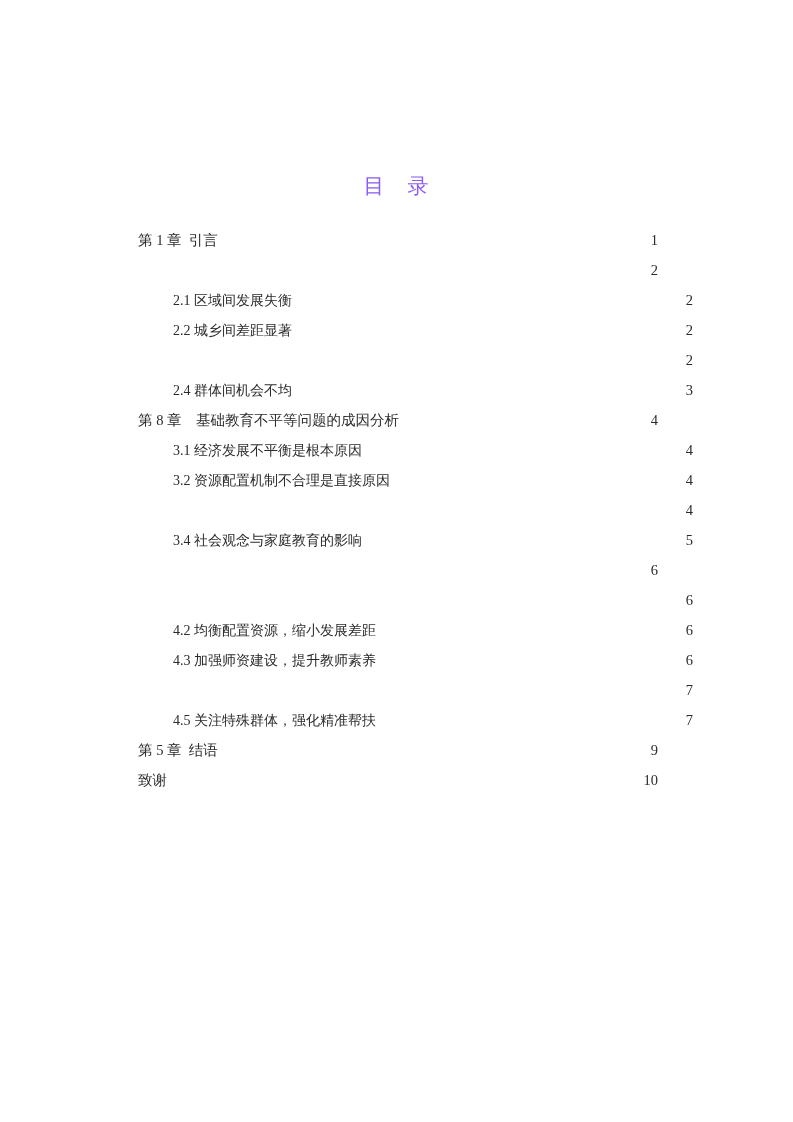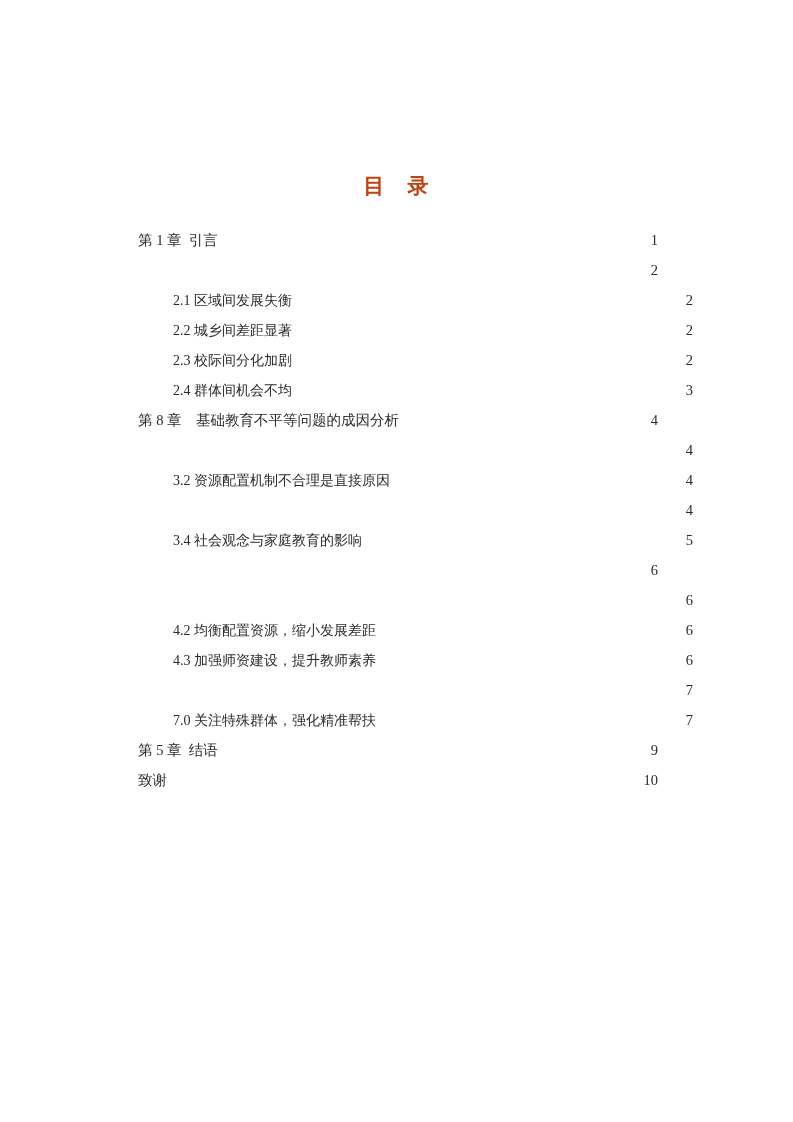--- a/index.html
+++ b/index.html
@@ -25,23 +25,23 @@
     background: #ffffff;
   }
 
   .toc-title {
     position: absolute;
     left: 0;
     top: 172px;
     width: 793px;
     text-align: center;
     font-size: 21px;
-    font-weight: bold;
+    font-weight: normal;
     letter-spacing: 1px;
-    color: #c2410c;
+    color: #8b5cf6;
     white-space: pre;
     font-family: "Liberation Serif", "DejaVu Serif", serif;
   }
 
   .toc-list {
     position: absolute;
     left: 118px;
     top: 225px;
     width: 540px;
   }
@@ -115,35 +115,35 @@
         <span class="entry-label">2.1 区域间发展失衡</span>
         <span class="leader"></span>
         <span class="entry-page">2</span>
       </div>
       <div class="toc-entry level-2">
         <span class="entry-label">2.2 城乡间差距显著</span>
         <span class="leader"></span>
         <span class="entry-page">2</span>
       </div>
       <div class="toc-entry level-2">
-        <span class="entry-label">2.3 校际间分化加剧</span>
         <span class="leader"></span>
         <span class="entry-page">2</span>
       </div>
       <div class="toc-entry level-2">
         <span class="entry-label">2.4 群体间机会不均</span>
         <span class="leader"></span>
         <span class="entry-page">3</span>
       </div>
       <div class="toc-entry level-1">
         <span class="entry-label">第 8 章　基础教育不平等问题的成因分析</span>
         <span class="leader"></span>
         <span class="entry-page">4</span>
       </div>
       <div class="toc-entry level-2">
+        <span class="entry-label">3.1 经济发展不平衡是根本原因</span>
         <span class="leader"></span>
         <span class="entry-page">4</span>
       </div>
       <div class="toc-entry level-2">
         <span class="entry-label">3.2 资源配置机制不合理是直接原因</span>
         <span class="leader"></span>
         <span class="entry-page">4</span>
       </div>
       <div class="toc-entry level-2">
         <span class="leader"></span>
@@ -170,21 +170,21 @@
       <div class="toc-entry level-2">
         <span class="entry-label">4.3 加强师资建设，提升教师素养</span>
         <span class="leader"></span>
         <span class="entry-page">6</span>
       </div>
       <div class="toc-entry level-2">
         <span class="leader"></span>
         <span class="entry-page">7</span>
       </div>
       <div class="toc-entry level-2">
-        <span class="entry-label">7.0 关注特殊群体，强化精准帮扶</span>
+        <span class="entry-label">4.5 关注特殊群体，强化精准帮扶</span>
         <span class="leader"></span>
         <span class="entry-page">7</span>
       </div>
       <div class="toc-entry level-1">
         <span class="entry-label">第 5 章  结语</span>
         <span class="leader"></span>
         <span class="entry-page">9</span>
       </div>
       <div class="toc-entry level-1">
         <span class="entry-label">致谢</span>

